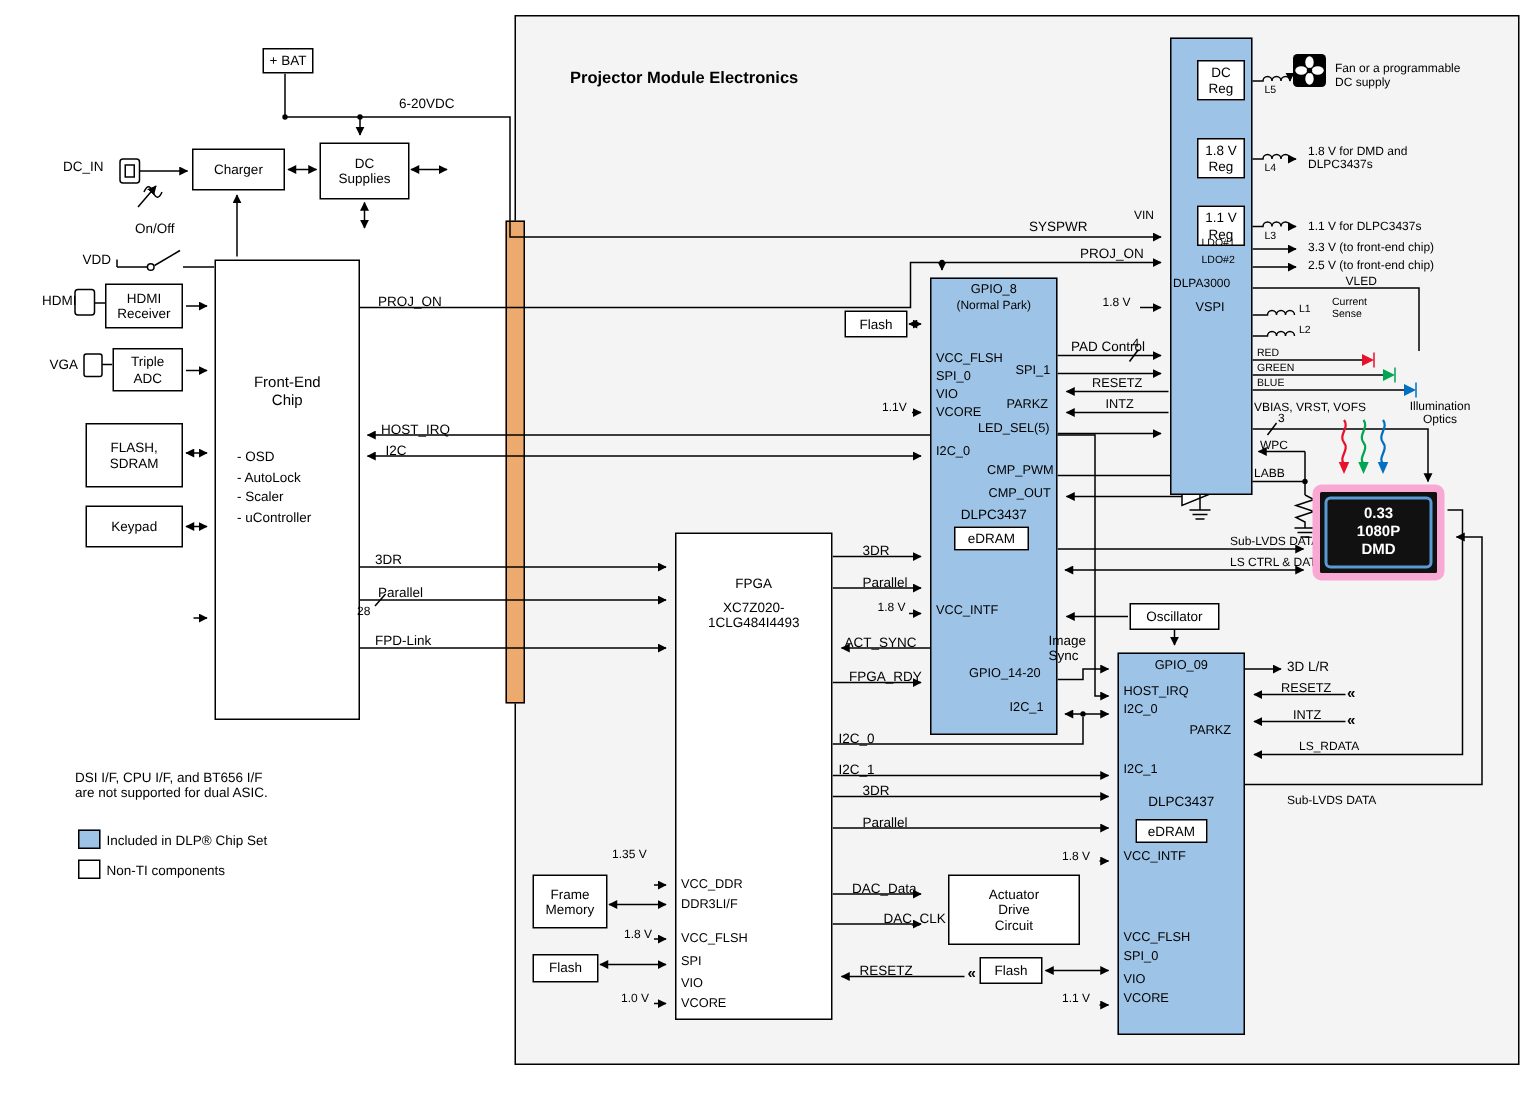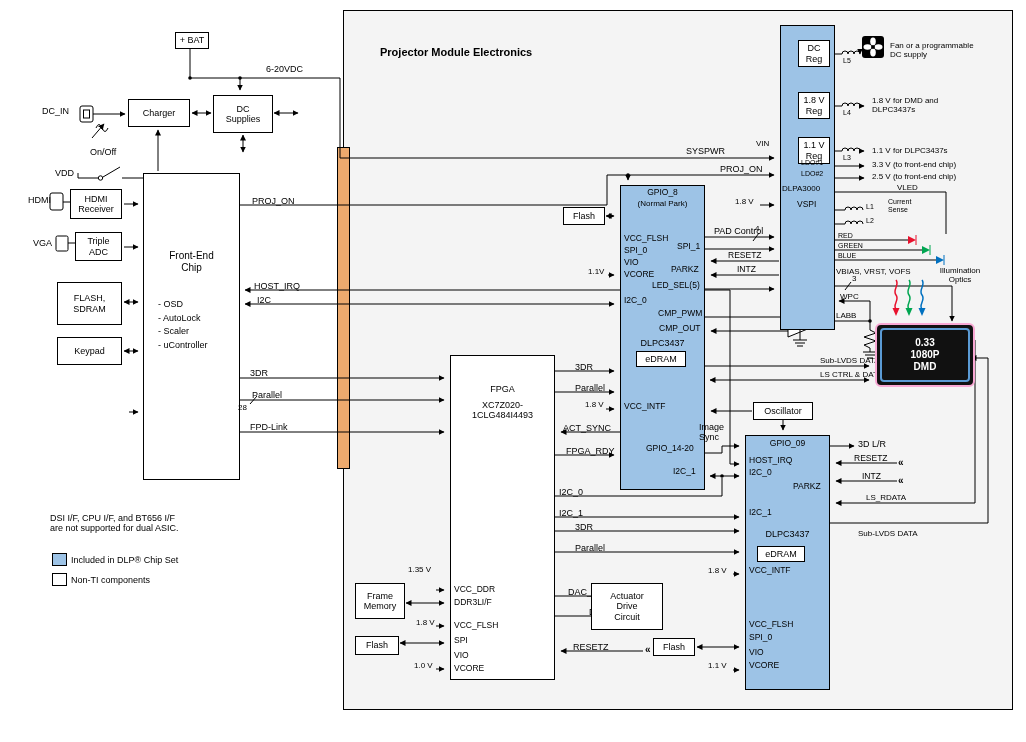--- a/index.html
+++ b/index.html
@@ -9,22 +9,22 @@
   .pin{font-size:8.5px}
   .s7{font-size:7px}.s8{font-size:8px}.s10{font-size:10px}.s11{font-size:11px}
   .b{font-weight:bold}.c{text-align:center}.lh{line-height:1.5}
   .bx{position:absolute;border:1px solid #000;background:#fff;display:flex;align-items:center;
       justify-content:center;text-align:center;font-size:9px;line-height:1.15;
       white-space:pre-line;box-sizing:border-box}
   .blue{background:#9DC3E6}
   .dash{border-style:dashed}
   .main{background:#f4f4f4;border-width:1.5px}
   .orange{position:absolute;background:#EDAA6E;border:1px solid #000;box-sizing:border-box}
-  .dmd-outer{position:absolute;left:875px;top:323px;width:100px;height:64px;background:#111;
-             border:2px solid #f9a8d4;border-radius:6px;box-sizing:border-box}
+  .dmd-outer{position:absolute;left:875px;top:323px;width:88px;height:64px;background:#111;
+             border:5px solid #f9a8d4;border-radius:6px;box-sizing:border-box}
   .dmd-inner{position:absolute;left:3px;top:3px;right:3px;bottom:3px;border:2px solid #5B9BD5;
              border-radius:4px;display:flex;align-items:center;justify-content:center;
              color:#fff;font-size:10px;font-weight:bold;text-align:center;
              line-height:1.2;white-space:pre-line}
   svg{position:absolute;left:0;top:0;pointer-events:none}
 </style>
 </head>
 <body>
 
 <div id="stage">
@@ -373,17 +373,17 @@
   <div class="lbl s8" style="left:708px;top:661px">1.1 V</div>
   <div class="bx" style="left:653px;top:638px;width:42px;height:18px">Flash</div>
   <div class="lbl" style="left:858px;top:439px">3D L/R</div>
   <div class="lbl pin" style="left:854px;top:454px">RESETZ</div>
   <div class="lbl pin" style="left:862px;top:472px">INTZ</div>
   <div class="lbl s10 b" style="left:898px;top:457px">«</div>
   <div class="lbl s10 b" style="left:898px;top:475px">«</div>
   <div class="lbl s8" style="left:866px;top:493px">LS_RDATA</div>
   <div class="lbl s8" style="left:858px;top:529px">Sub-LVDS DATA</div>
 
-  <div class="bx" style="left:591px;top:583px;width:72px;height:47px">Actuator
+  <div class="bx" style="left:632px;top:583px;width:88px;height:47px">Actuator
 Drive
 Circuit</div>
 
 </div>
 
 </body></html>

